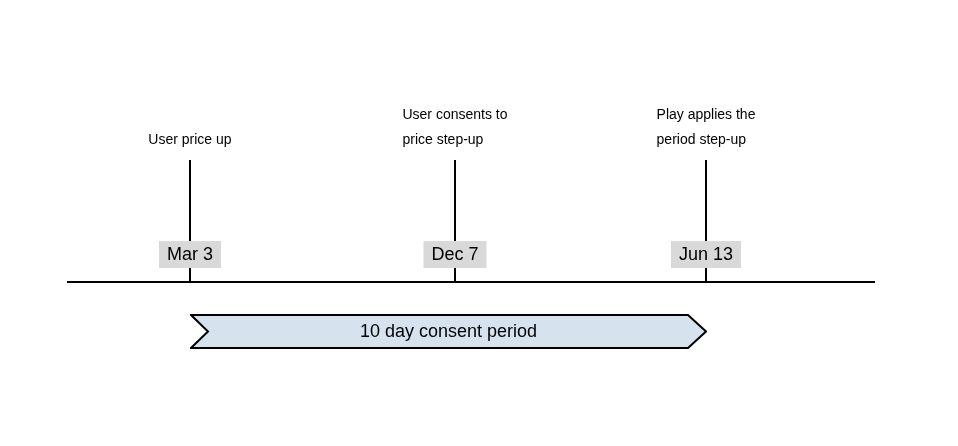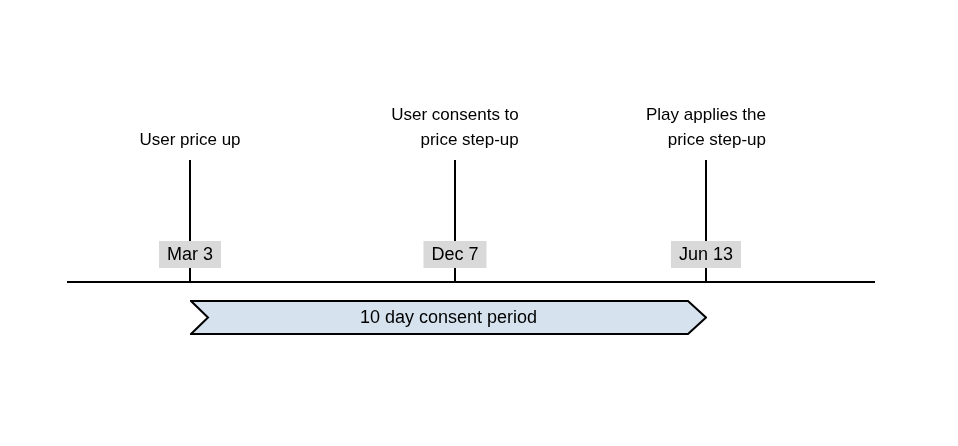--- a/index.html
+++ b/index.html
@@ -30,22 +30,22 @@
     width: 0;
     height: 100%;
   }
   .event-label {
     position: absolute;
     left: 0;
     top: 152px;
     transform: translate(-50%, -100%);
     width: max-content;
     max-width: 240px;
-    text-align: right;
-    font-size: 17px;
+    text-align: left;
+    font-size: 14px;
     line-height: 25px;
     white-space: pre-line;
   }
   .event-tick {
     position: absolute;
     left: -1px;
     top: 160px;
     width: 2px;
     height: 122px;
     background: #000000;
@@ -58,21 +58,21 @@
     background: #d9d9d9;
     font-size: 18px;
     line-height: 25px;
     padding: 1px 8px;
     white-space: nowrap;
     z-index: 2;
   }
   .banner {
     position: absolute;
     left: 190px;
-    top: 300px;
+    top: 314px;
     width: 517px;
     height: 35px;
   }
   .banner svg {
     position: absolute;
     left: 0;
     top: 0;
     display: block;
   }
   .banner-label {
@@ -99,21 +99,21 @@
 
   <div class="event" style="left: 455px;">
     <div class="event-label">User consents to
 price step-up</div>
     <div class="event-tick"></div>
     <div class="event-date-chip">Dec 7</div>
   </div>
 
   <div class="event" style="left: 706px;">
     <div class="event-label">Play applies the
-price step-up</div>
+period step-up</div>
     <div class="event-tick"></div>
     <div class="event-date-chip">Jun 13</div>
   </div>
 
   <div class="banner">
     <svg width="517" height="35" viewBox="0 0 517 35">
       <polygon points="1,1 498,1 516,17.5 498,34 1,34 18,17.5" stroke="#000000" stroke-width="2" stroke-linejoin="miter" fill="#d6e3ef"></polygon>
     </svg>
     <div class="banner-label">10 day consent period</div>
   </div>

